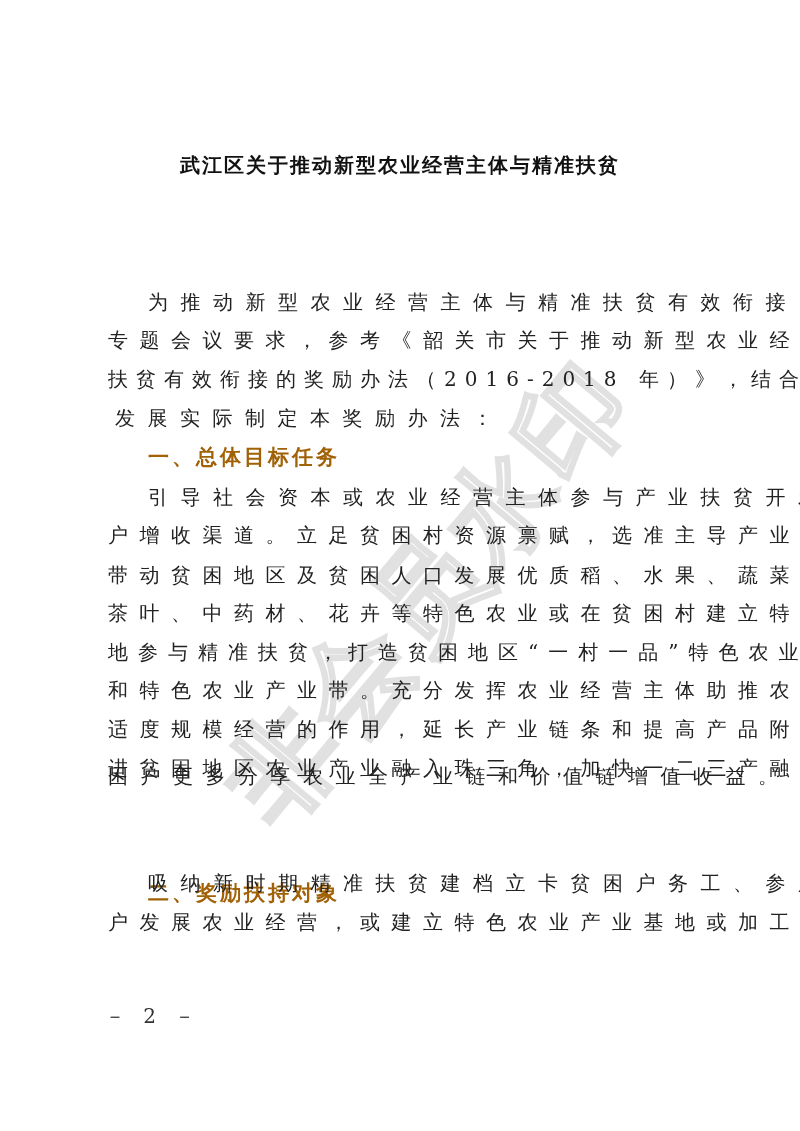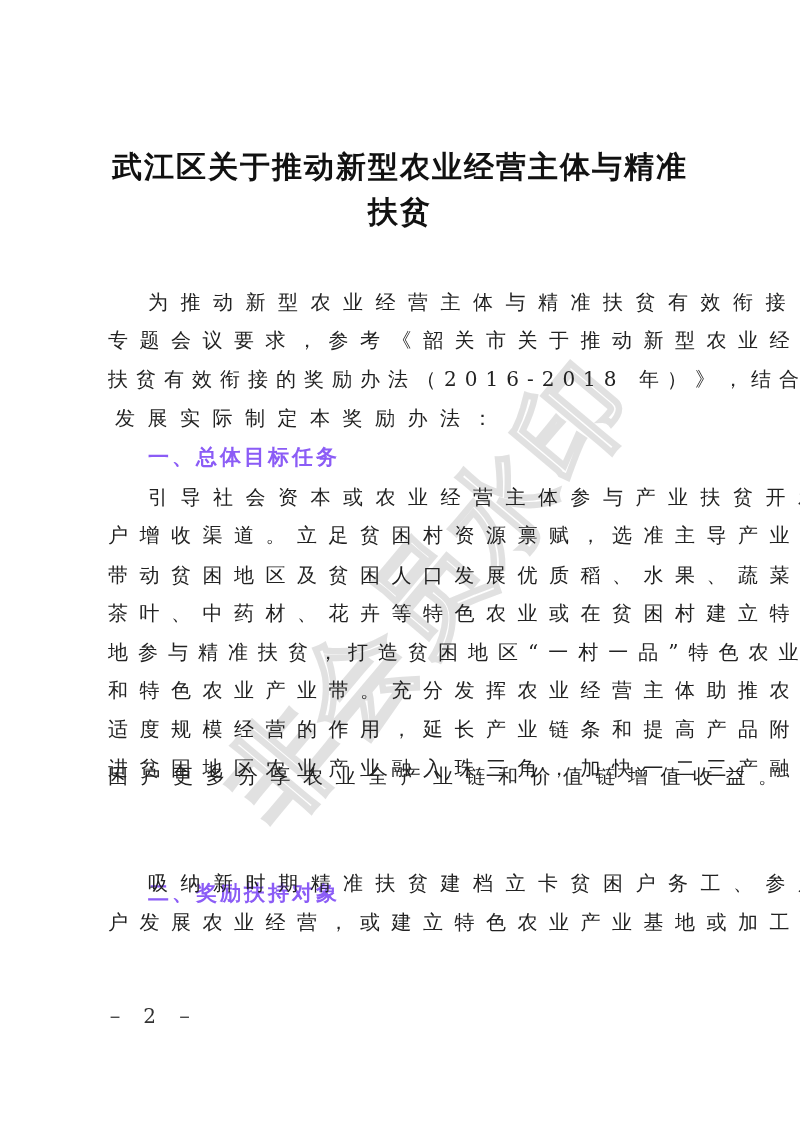--- a/index.html
+++ b/index.html
@@ -20,23 +20,23 @@
       left: 0; top: 0;
       width: 800px;
       height: 1131px;
       background: #ffffff;
     }
     .title {
       position: absolute;
       left: 100px;
       width: 600px;
       text-align: center;
-      font-family: Liberation Serif, serif;
+      font-family: Liberation Mono, monospace;
       font-weight: bold;
-      font-size: 30px;
+      font-size: 20px;
       letter-spacing: 2px;
       line-height: 45px;
       color: #111111;
     }
     .title-1 { top: 144px; }
     .title-2 { top: 189px; }
     .line {
       position: absolute;
       left: 108px;
       width: 592px;
@@ -50,21 +50,21 @@
     .line.indent { left: 148px; width: 552px; }
     .line.tight { letter-spacing: 11.5px; }
     .heading {
       position: absolute;
       left: 148px;
       font-family: "DejaVu Sans", "Liberation Sans", sans-serif;
       font-weight: bold;
       font-size: 21px;
       letter-spacing: 3px;
       line-height: 26px;
-      color: #8b5cf6;
+      color: #a16207;
       white-space: nowrap;
     }
     .page-number {
       position: absolute;
       left: 105px;
       top: 1003px;
       font-size: 20px;
       letter-spacing: 6px;
       color: #333333;
       font-family: "DejaVu Serif", "Liberation Serif", serif;

